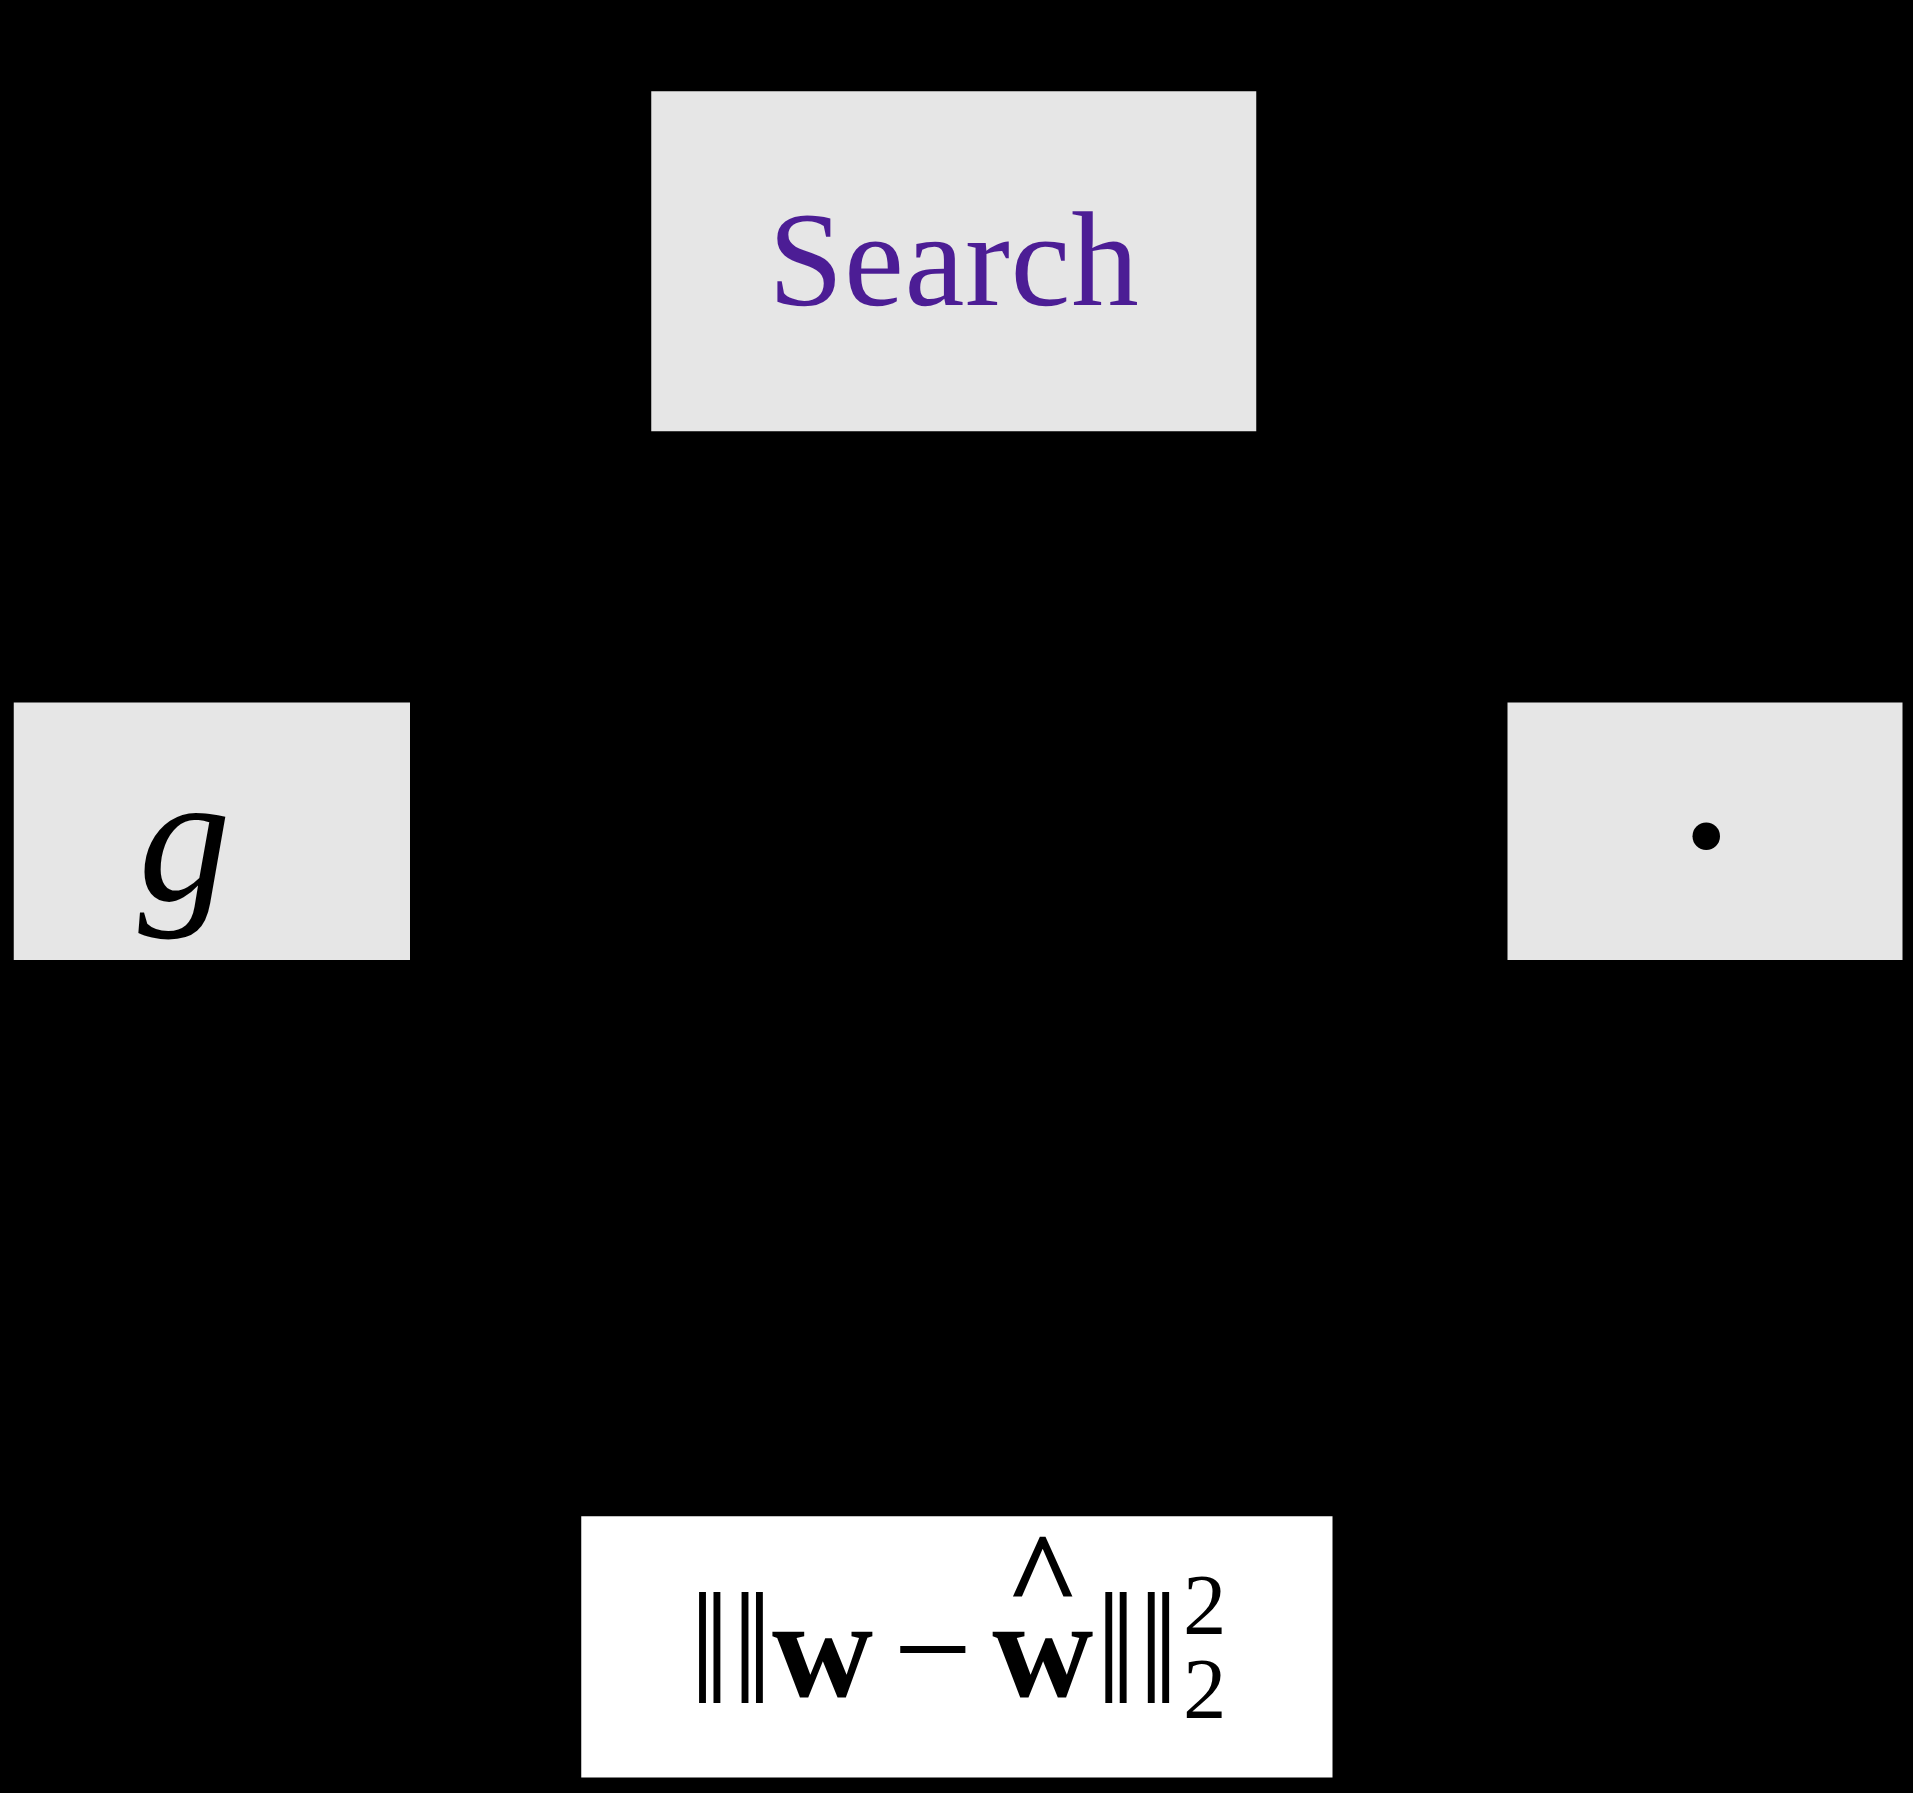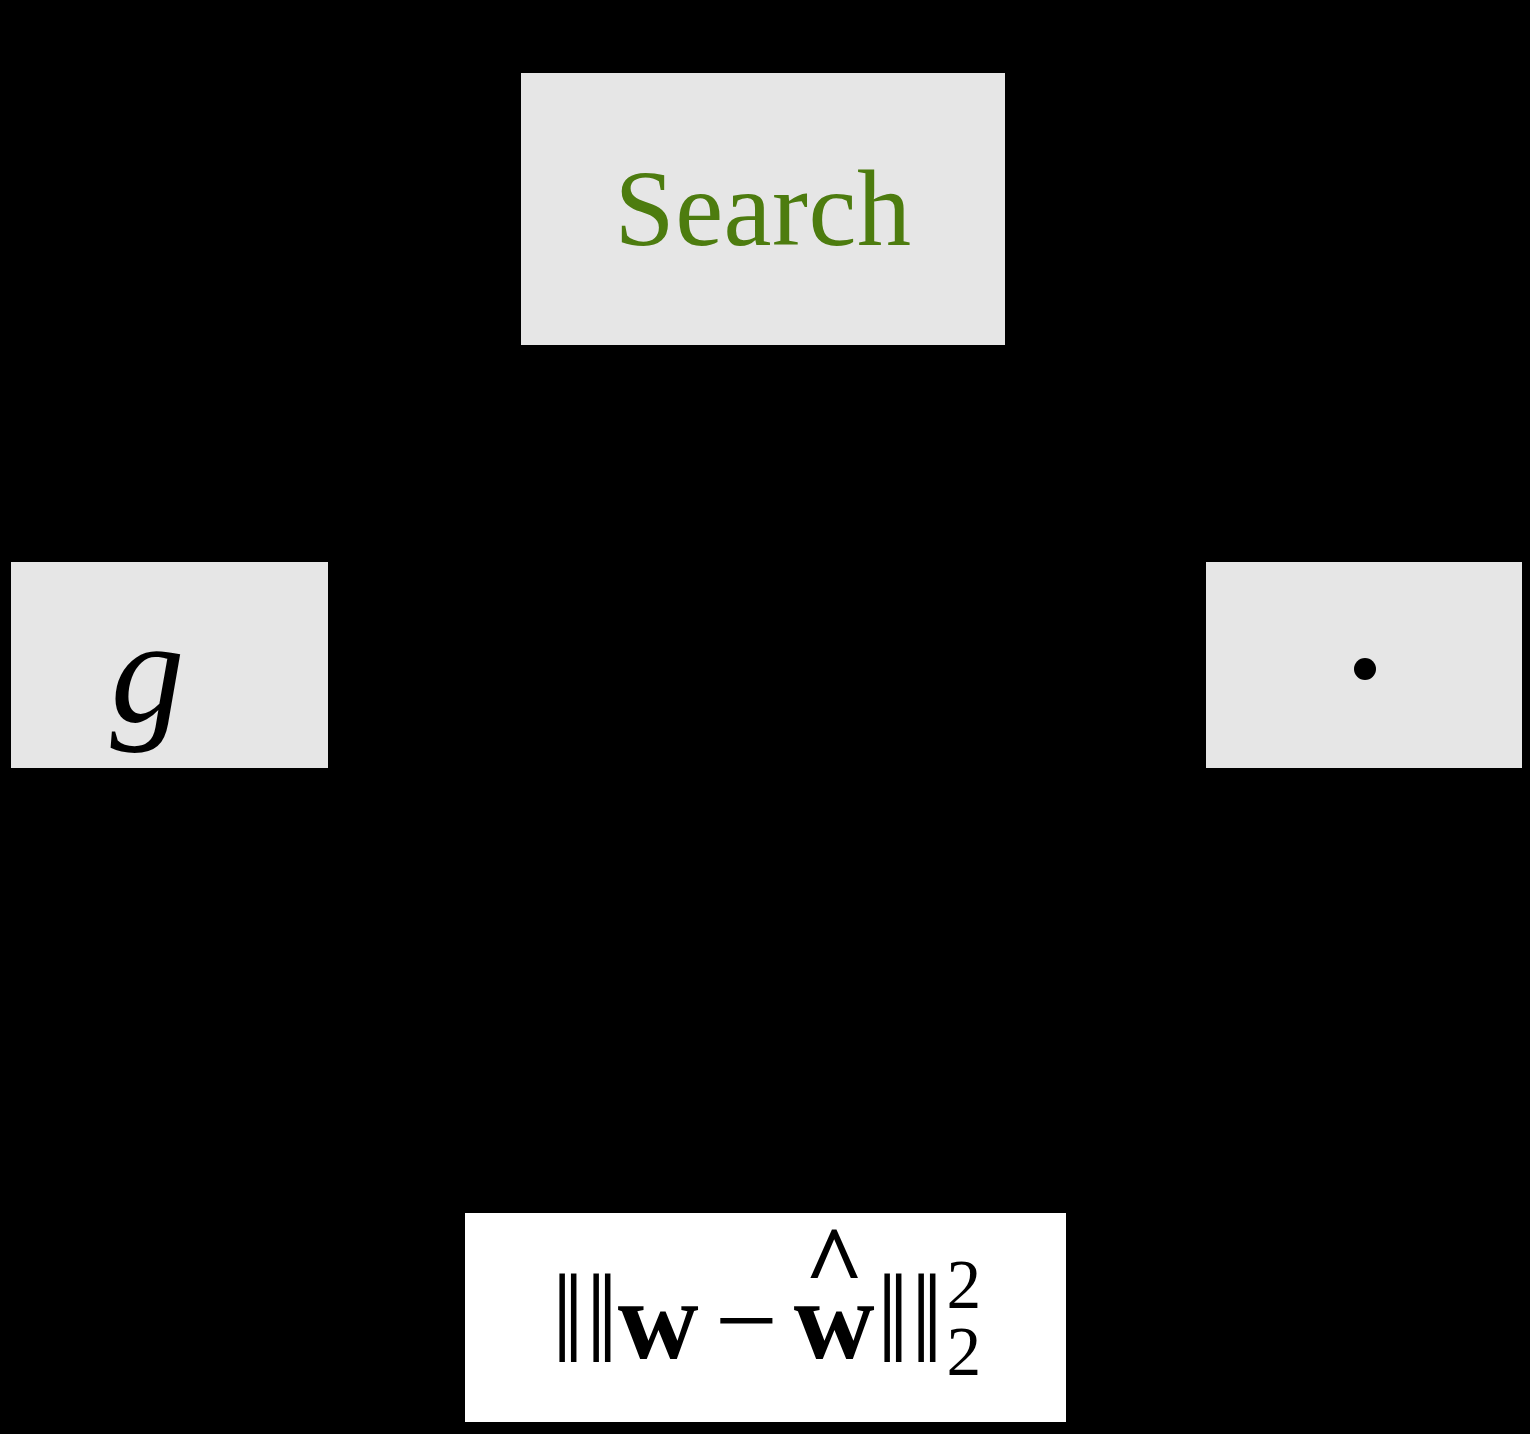--- a/index.html
+++ b/index.html
@@ -33,21 +33,21 @@
     left: 521px;
     top: 73px;
     width: 484px;
     height: 272px;
     background: #e6e6e6;
   }
   #node-search .label {
     font-size: 108px;
     font-weight: 400;
     letter-spacing: 0.5px;
-    color: #4d7c0f;
+    color: #4c1d95;
     font-family: "Liberation Serif", "DejaVu Serif", serif;
   }
 
   
   #node-g {
     left: 11px;
     top: 562px;
     width: 317px;
     height: 206px;
     background: #e6e6e6;

